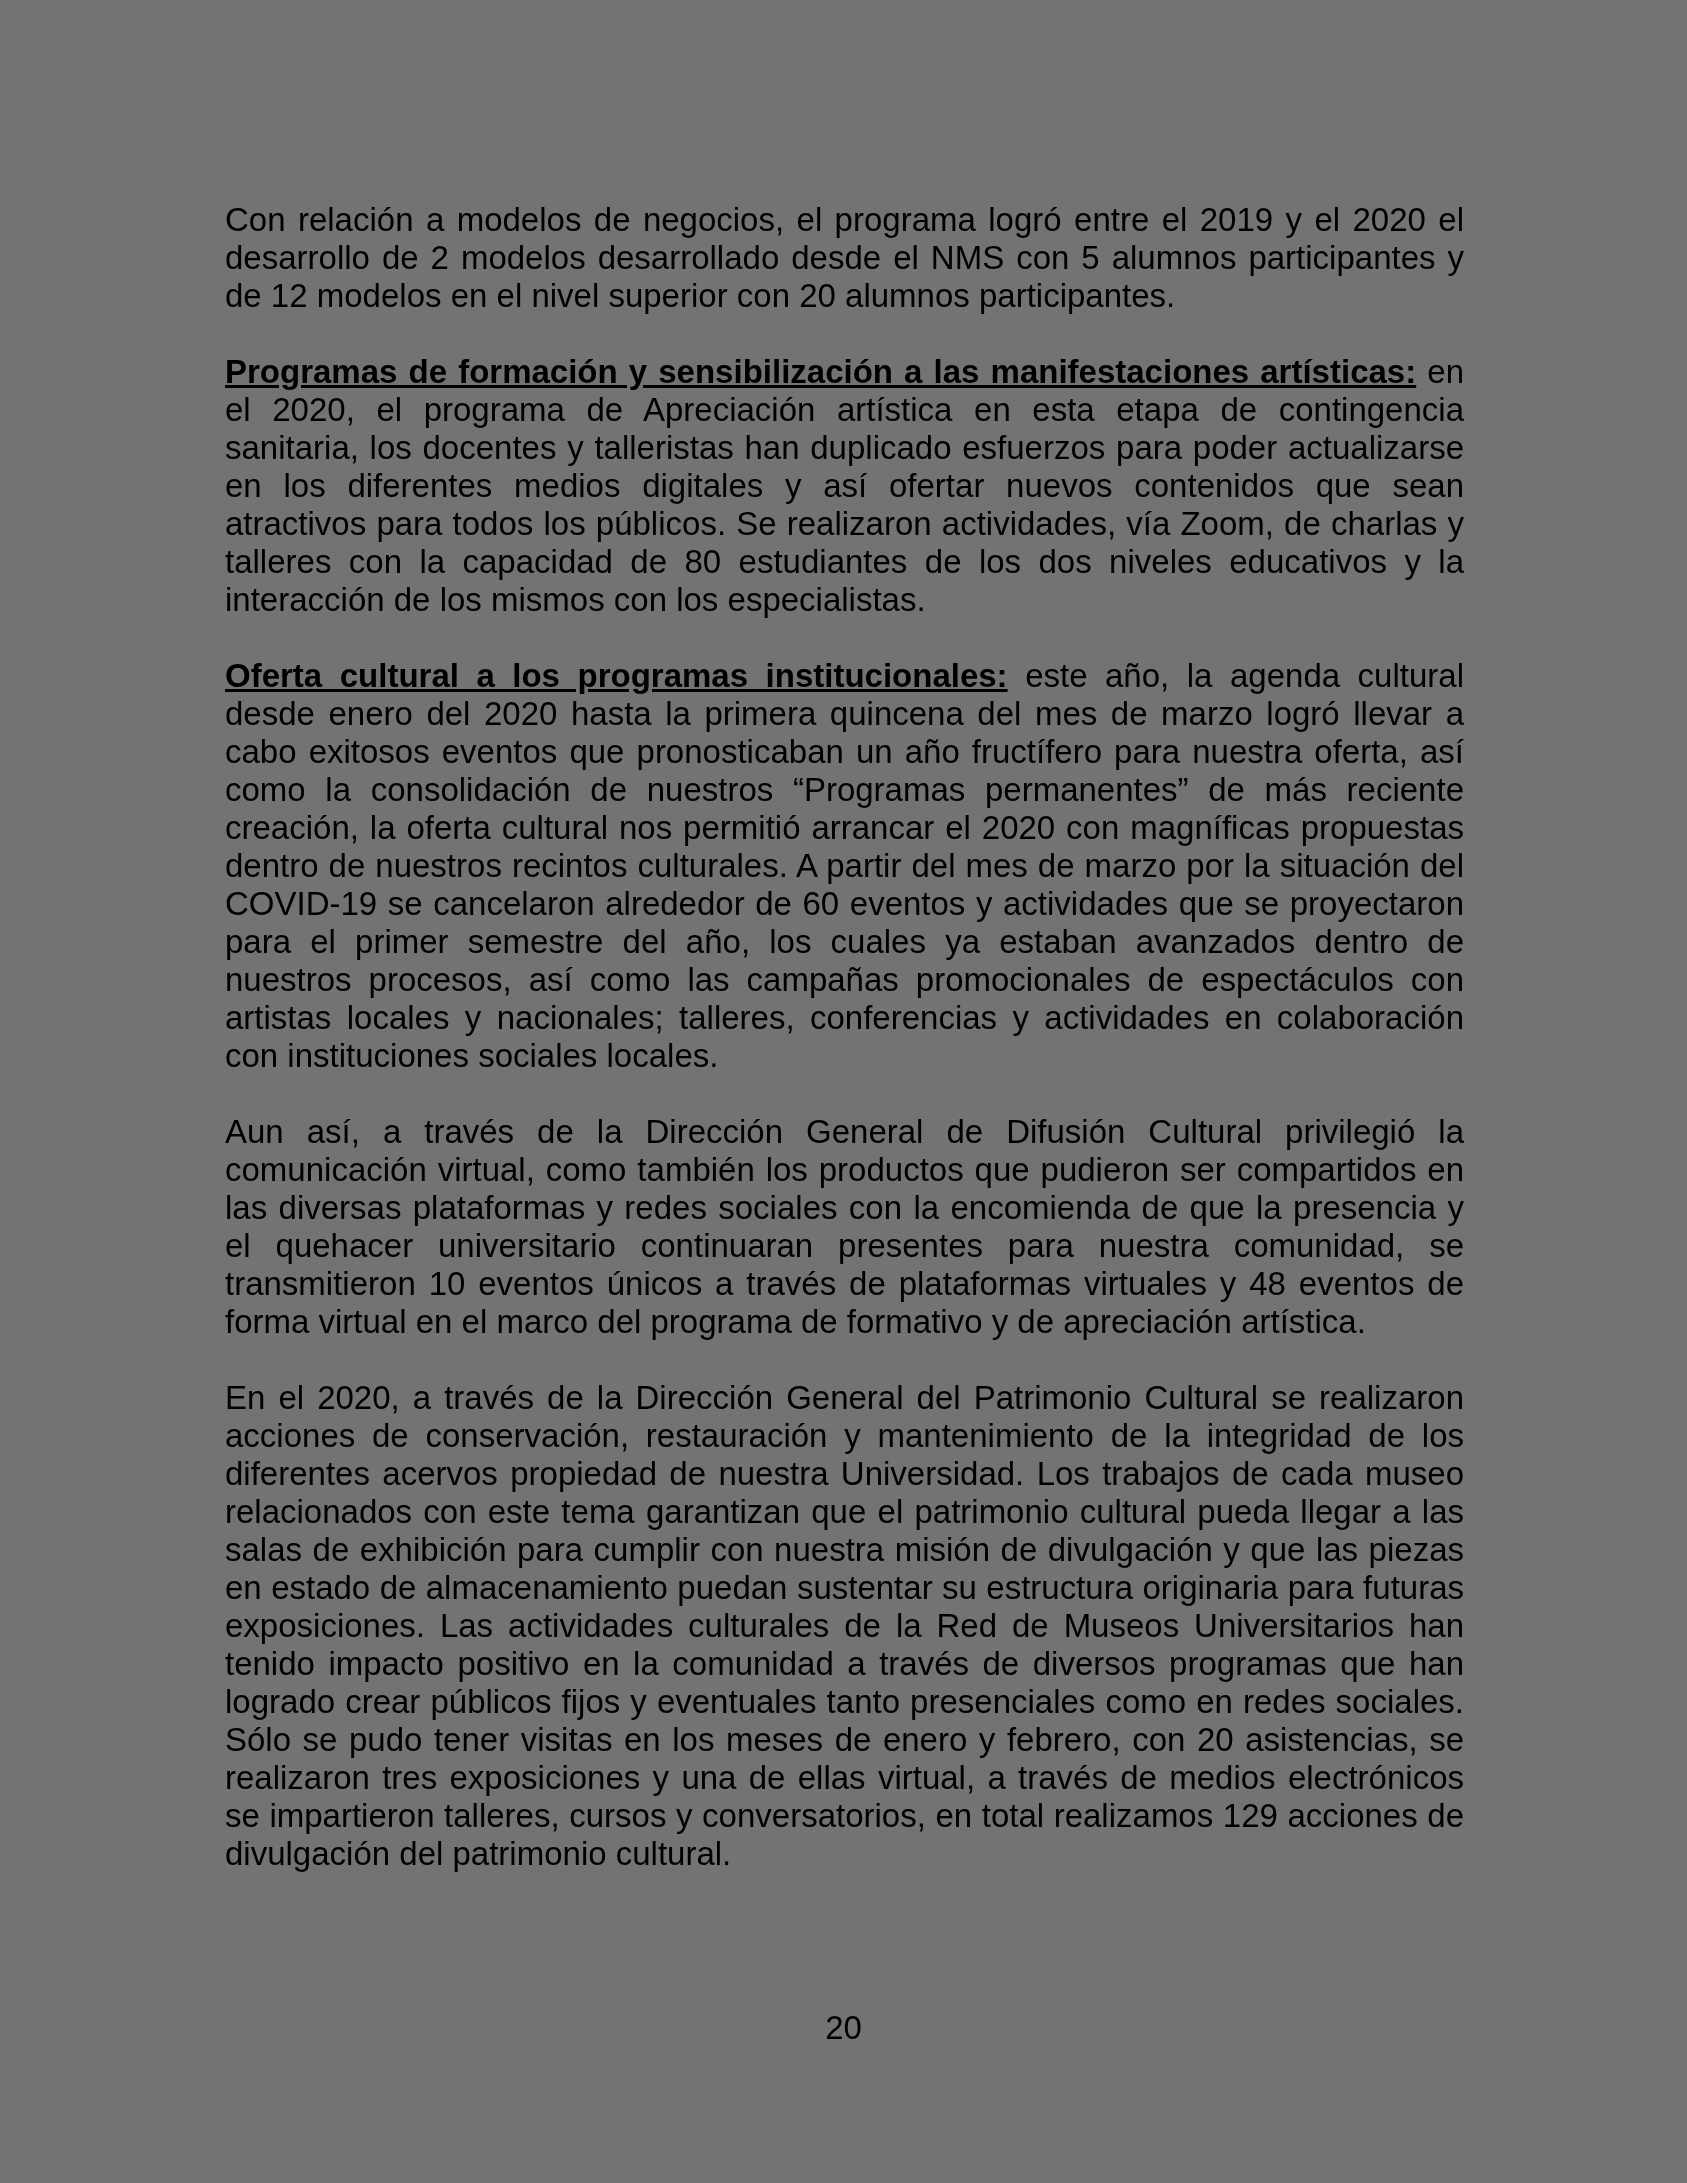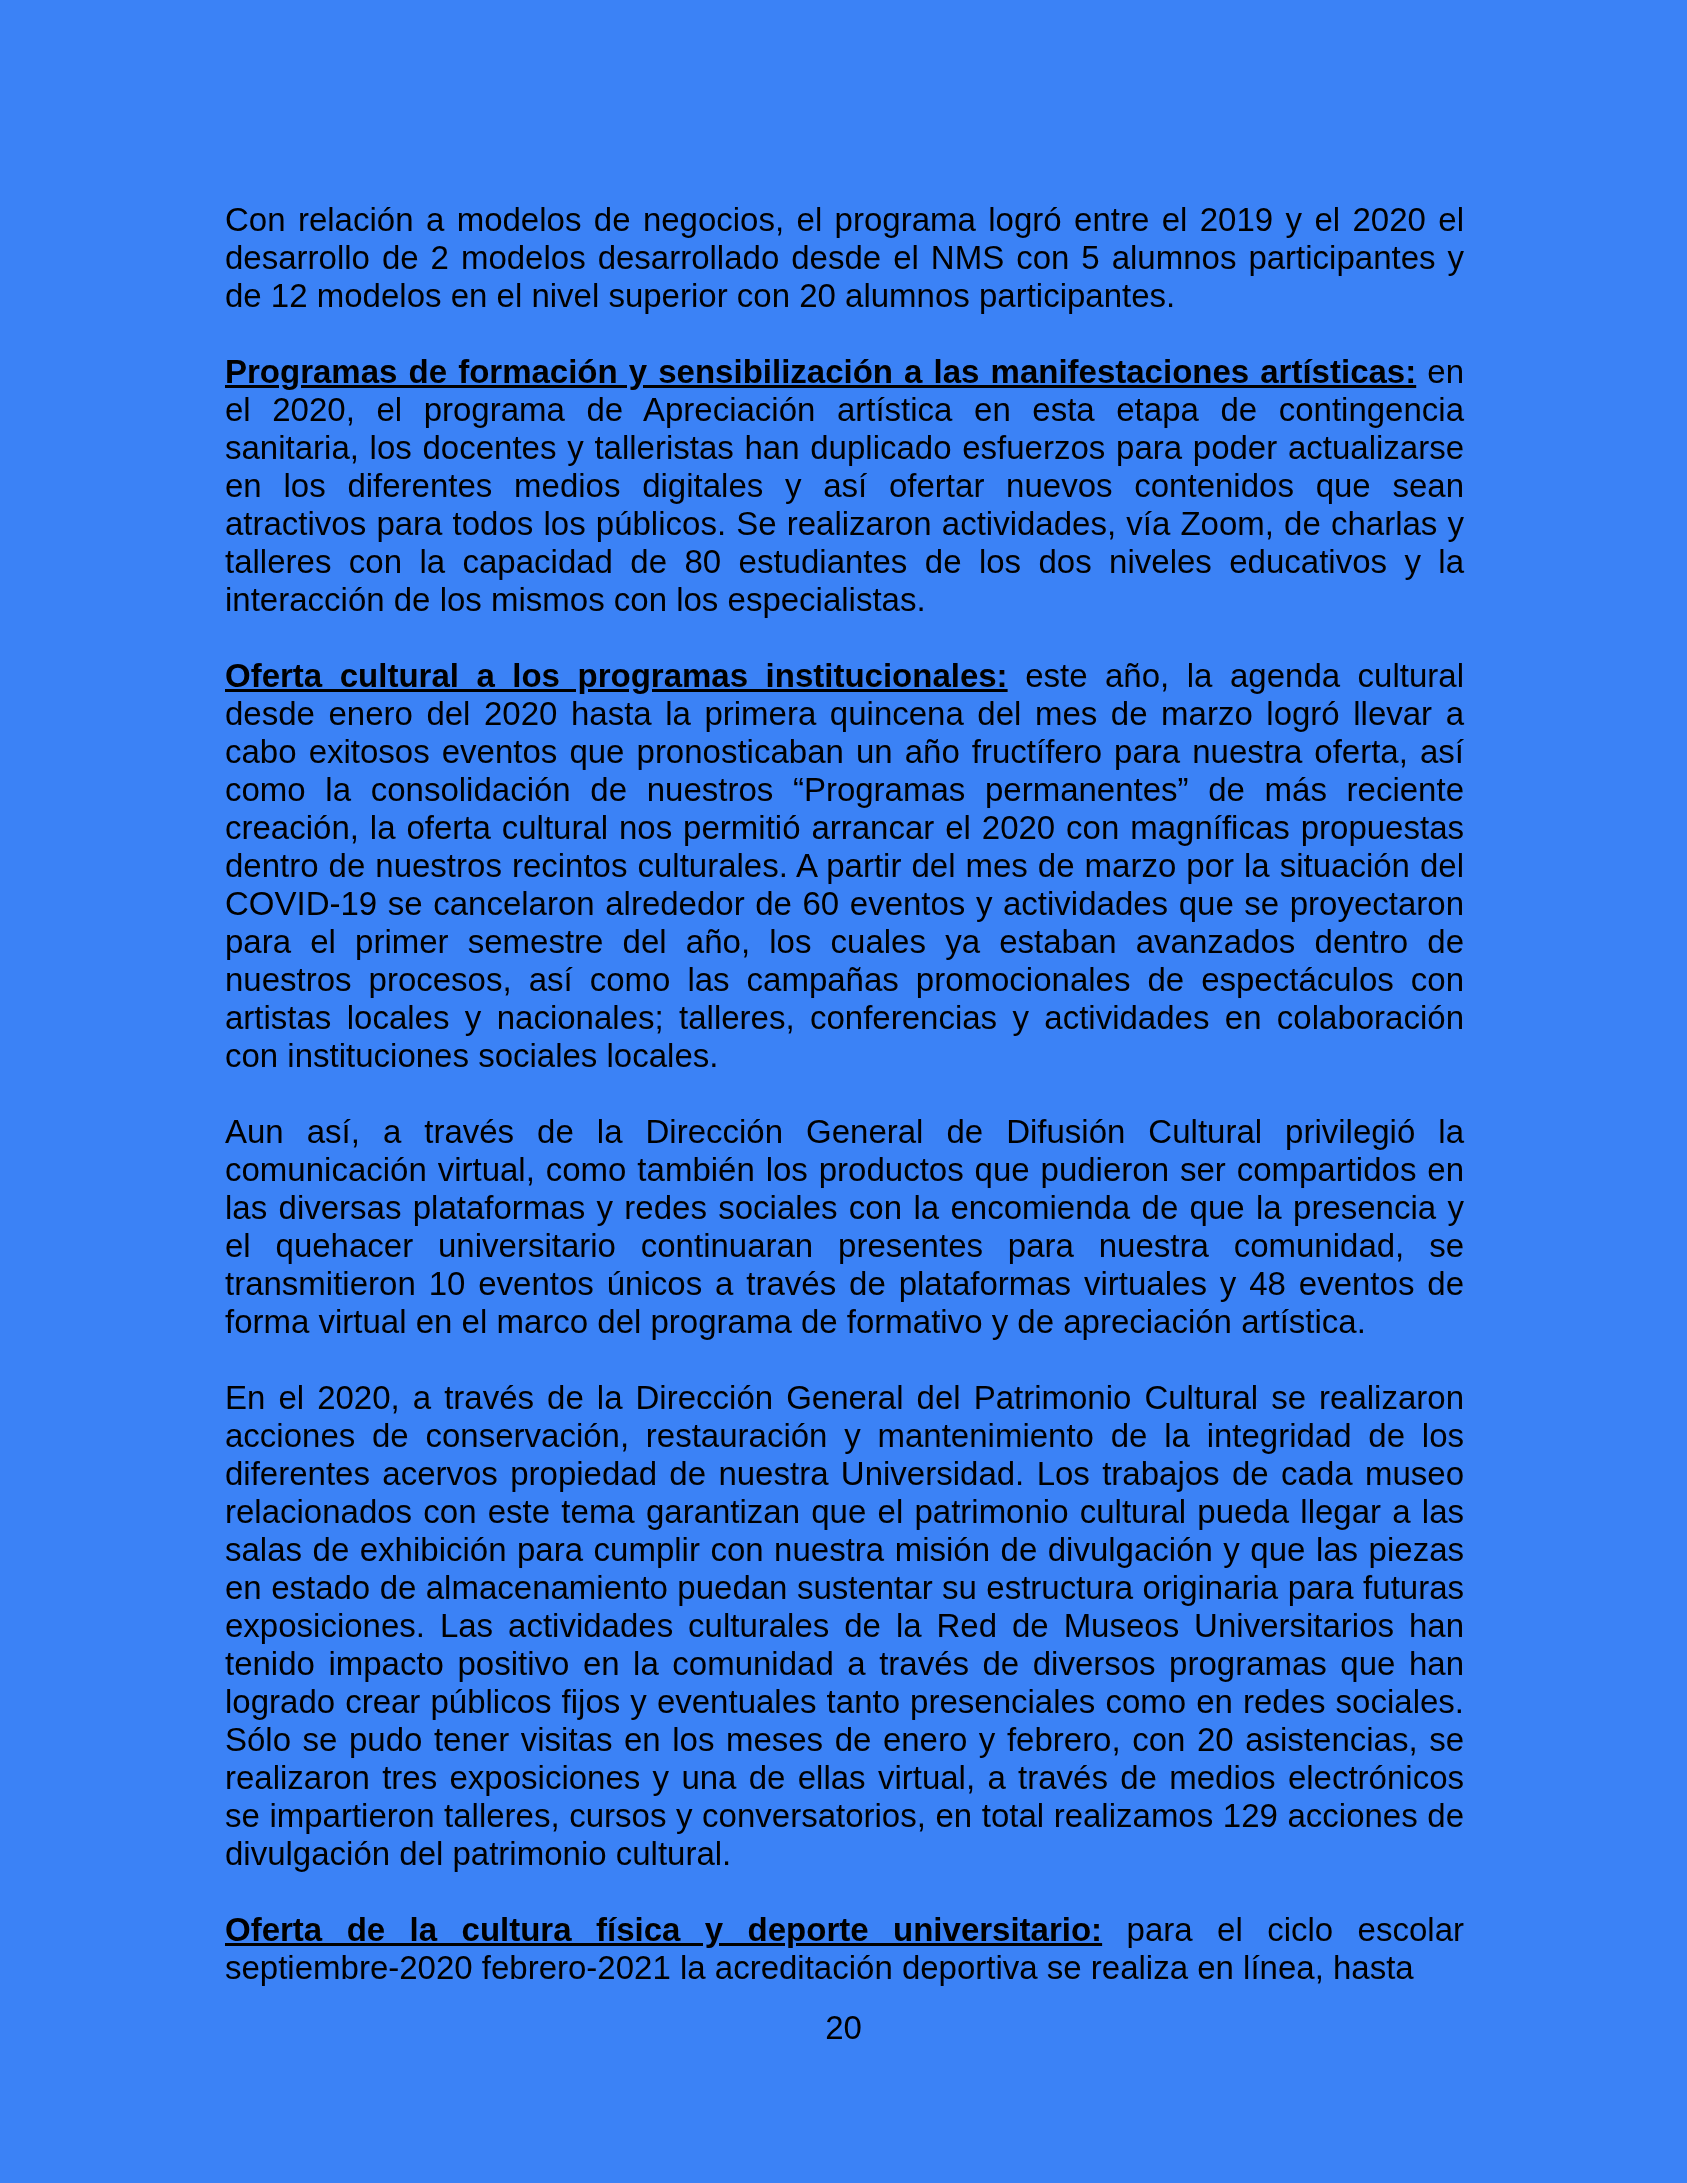--- a/index.html
+++ b/index.html
@@ -4,21 +4,21 @@
 <style>
   html, body {
     margin: 0;
     padding: 0;
     background: #ffffff;
   }
   .page {
     position: relative;
     width: 1687px;
     height: 2183px;
-    background: #3b82f6;
+    background: #737373;
     color: #000000;
     font-family: "Liberation Sans", sans-serif;
     overflow: hidden;
   }
   .content {
     position: absolute;
     left: 225px;
     top: 201px;
     width: 1239px;
     font-size: 33px;
@@ -49,17 +49,16 @@
 </head>
 <body>
 
 <div class="page">
   <main class="content" id="paragraphs">
       <p class="para"><span>Con relación a modelos de negocios, el programa logró entre el 2019 y el 2020 el desarrollo de 2 modelos desarrollado desde el NMS con 5 alumnos participantes y de 12 modelos en el nivel superior con 20 alumnos participantes.</span></p>
       <p class="para"><strong>Programas de formación y sensibilización a las manifestaciones artísticas:</strong><span> en el 2020, el programa de Apreciación artística en esta etapa de contingencia sanitaria, los docentes y talleristas han duplicado esfuerzos para poder actualizarse en los diferentes medios digitales y así ofertar nuevos contenidos que sean atractivos para todos los públicos. Se realizaron actividades, vía Zoom, de charlas y talleres con la capacidad de 80 estudiantes de los dos niveles educativos y la interacción de los mismos con los especialistas.</span></p>
       <p class="para"><strong>Oferta cultural a los programas institucionales:</strong><span> este año, la agenda cultural desde enero del 2020 hasta la primera quincena del mes de marzo logró llevar a cabo exitosos eventos que pronosticaban un año fructífero para nuestra oferta, así como la consolidación de nuestros “Programas permanentes” de más reciente creación, la oferta cultural nos permitió arrancar el 2020 con magníficas propuestas dentro de nuestros recintos culturales. A partir del mes de marzo por la situación del COVID-19 se cancelaron alrededor de 60 eventos y actividades que se proyectaron para el primer semestre del año, los cuales ya estaban avanzados dentro de nuestros procesos, así como las campañas promocionales de espectáculos con artistas locales y nacionales; talleres, conferencias y actividades en colaboración con instituciones sociales locales.</span></p>
       <p class="para"><span>Aun así, a través de la Dirección General de Difusión Cultural privilegió la comunicación virtual, como también los productos que pudieron ser compartidos en las diversas plataformas y redes sociales con la encomienda de que la presencia y el quehacer universitario continuaran presentes para nuestra comunidad, se transmitieron 10 eventos únicos a través de plataformas virtuales y 48 eventos de forma virtual en el marco del programa de formativo y de apreciación artística.</span></p>
       <p class="para"><span>En el 2020, a través de la Dirección General del Patrimonio Cultural se realizaron acciones de conservación, restauración y mantenimiento de la integridad de los diferentes acervos propiedad de nuestra Universidad. Los trabajos de cada museo relacionados con este tema garantizan que el patrimonio cultural pueda llegar a las salas de exhibición para cumplir con nuestra misión de divulgación y que las piezas en estado de almacenamiento puedan sustentar su estructura originaria para futuras exposiciones. Las actividades culturales de la Red de Museos Universitarios han tenido impacto positivo en la comunidad a través de diversos programas que han logrado crear públicos fijos y eventuales tanto presenciales como en redes sociales. Sólo se pudo tener visitas en los meses de enero y febrero, con 20 asistencias, se realizaron tres exposiciones y una de ellas virtual, a través de medios electrónicos se impartieron talleres, cursos y conversatorios, en total realizamos 129 acciones de divulgación del patrimonio cultural.</span></p>
-      <p class="para"><strong>Oferta de la cultura física y deporte universitario:</strong><span> para el ciclo escolar septiembre-2020 febrero-2021 la acreditación deportiva se realiza en línea, hasta</span></p>
     </main>
   <footer class="page-number">20</footer>
 </div>
 
 
 </body></html>

